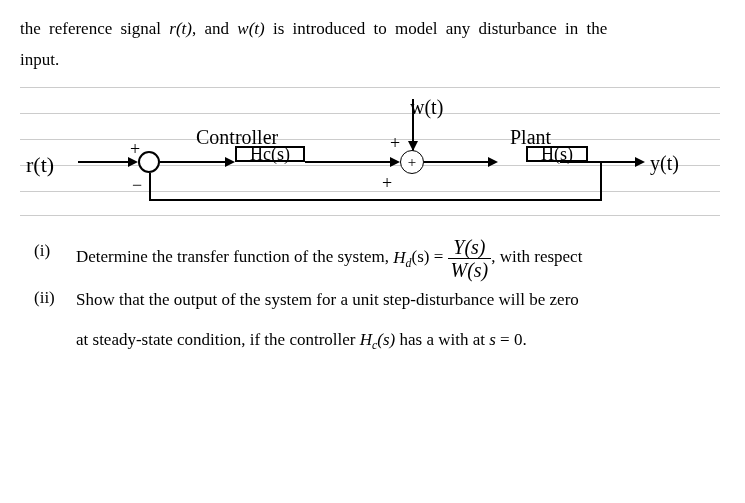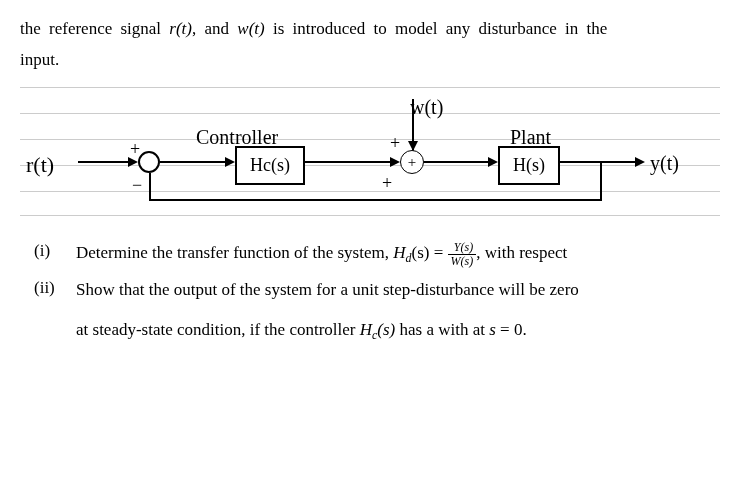--- a/index.html
+++ b/index.html
@@ -47,21 +47,21 @@
     }
     .block {
       position: absolute;
       border: 2px solid #000;
       background: #fff;
       display: flex;
       align-items: center;
       justify-content: center;
       font-family: 'Comic Sans MS', cursive;
       font-size: 18px;
-      height: 39px;
+      height: 16px;
     }
     .handlabel {
       position: absolute;
       font-family: 'Comic Sans MS', cursive;
       font-size: 20px;
     }
     .vline { position: absolute; width: 2px; background: #000; }
     .hline { position: absolute; height: 2px; background: #000; }
     .sign { position: absolute; font-size: 18px; font-family: serif; }
     .circle-big {
@@ -69,23 +69,23 @@
        width:24px; height:24px; background:#fff; display:flex;
        align-items:center; justify-content:center; font-size:15px;
     }
     .questions { margin-top: 4px; }
     .qrow { display: flex; margin-bottom: 2px; text-align: justify; }
     .qnum { width: 56px; flex-shrink: 0; padding-left: 14px; }
     .qtext { flex: 1; line-height: 2.0; }
     .frac {
       display: inline-block;
       vertical-align: middle;
-      text-align: right;
+      text-align: center;
       line-height: 1.1;
-      font-size: 12px;
+      font-size: 20px;
     }
     .frac .num { display: block; border-bottom: 1px solid #000; padding: 0 3px; }
     .frac .den { display: block; padding: 0 3px; }
     sub { font-size: 0.7em; }
   </style>
 </head>
 <body>
 
 <div class="intro">
   <div class="line2">
@@ -128,21 +128,21 @@
   <div class="sign" style="left:362px; top:84px;">+</div>
 
   <div class="circle-big" style="left:380px; top:67px;">
       <span>+</span>
     </div>
 
   <div class="hline" style="left:404px; top:78px; width:70px;"></div>
   <div class="arrowhead" style="left:468px; top:74px;"></div>
 
   <div class="handlabel" style="left:490px; top:36px;text-align:right;">Plant</div>
-  <div class="block" style="left:478px; top:63px; width:62px;text-align:right;">
+  <div class="block" style="left:506px; top:63px; width:62px;text-align:right;">
       <span>H(s)</span>
     </div>
 
   <div class="hline" style="left:540px; top:78px; width:80px;"></div>
   <div class="arrowhead" style="left:615px; top:74px;"></div>
   <div class="handlabel" style="left:630px; top:62px; font-size:20px;">y(t)</div>
 
   <div class="vline" style="left:580px; top:78px; height:40px;"></div>
   <div class="hline" style="left:129px; top:116px; width:453px;"></div>
   <div class="vline" style="left:129px; top:90px; height:28px;"></div>

